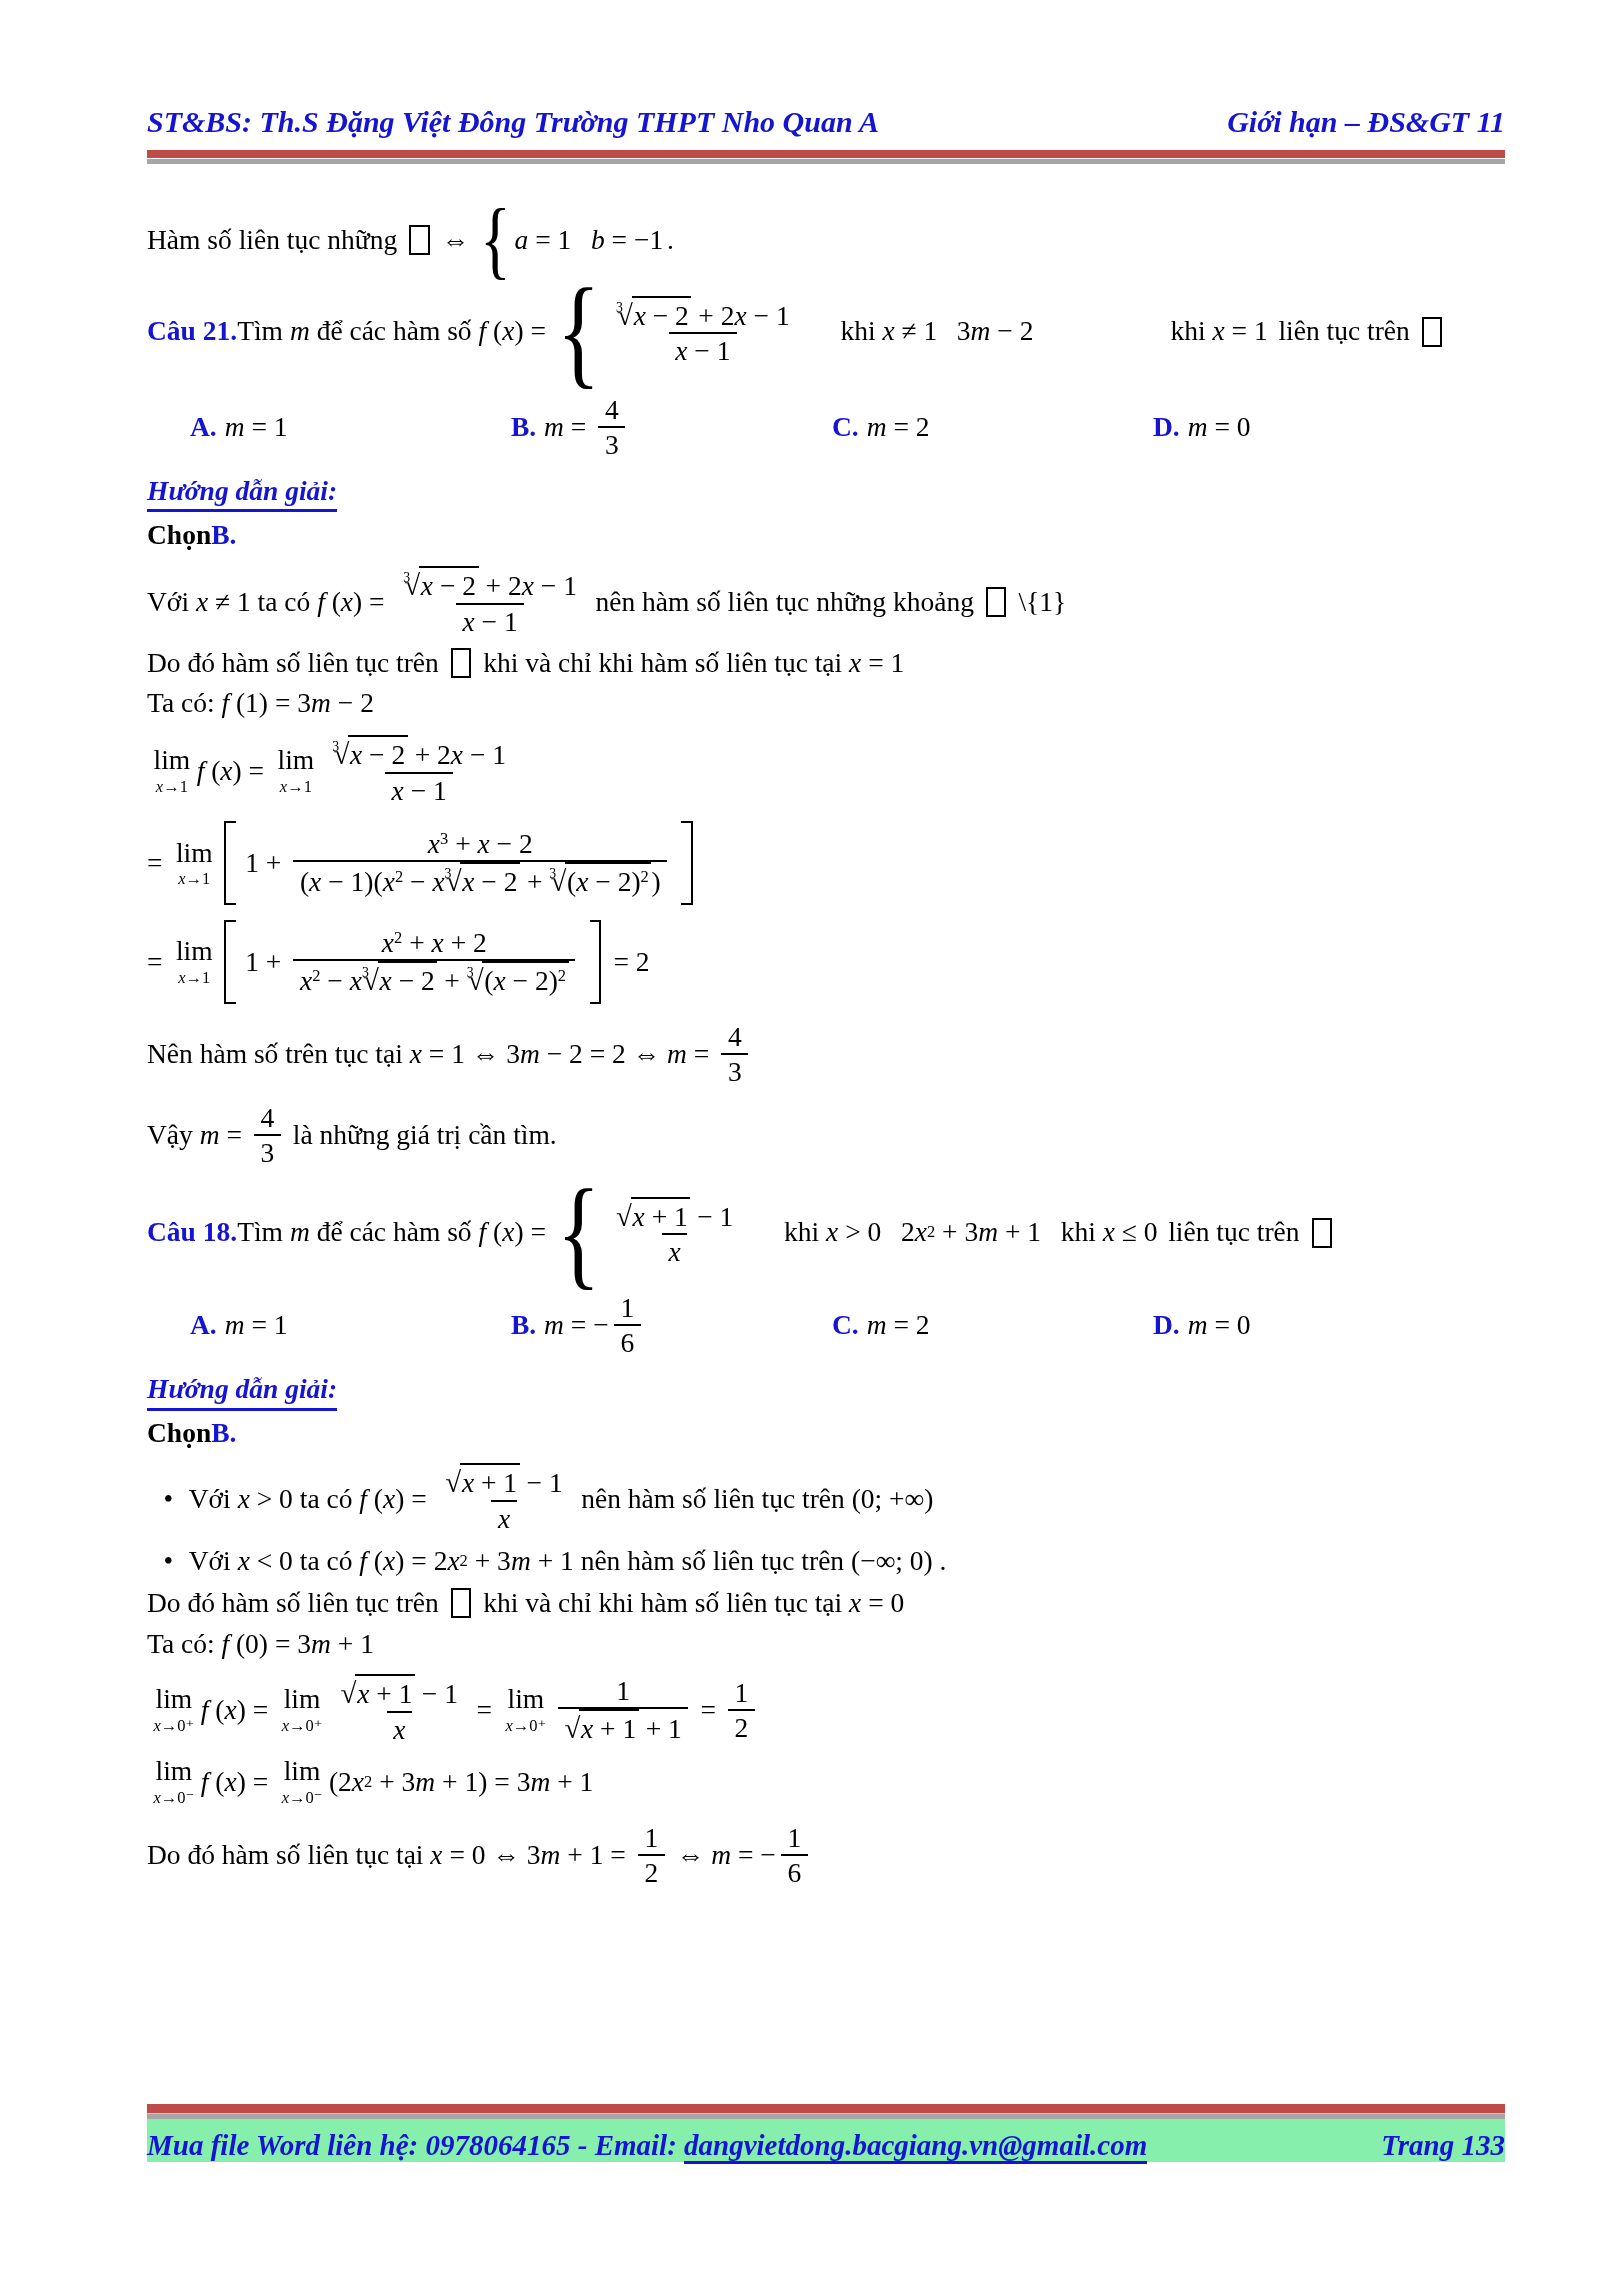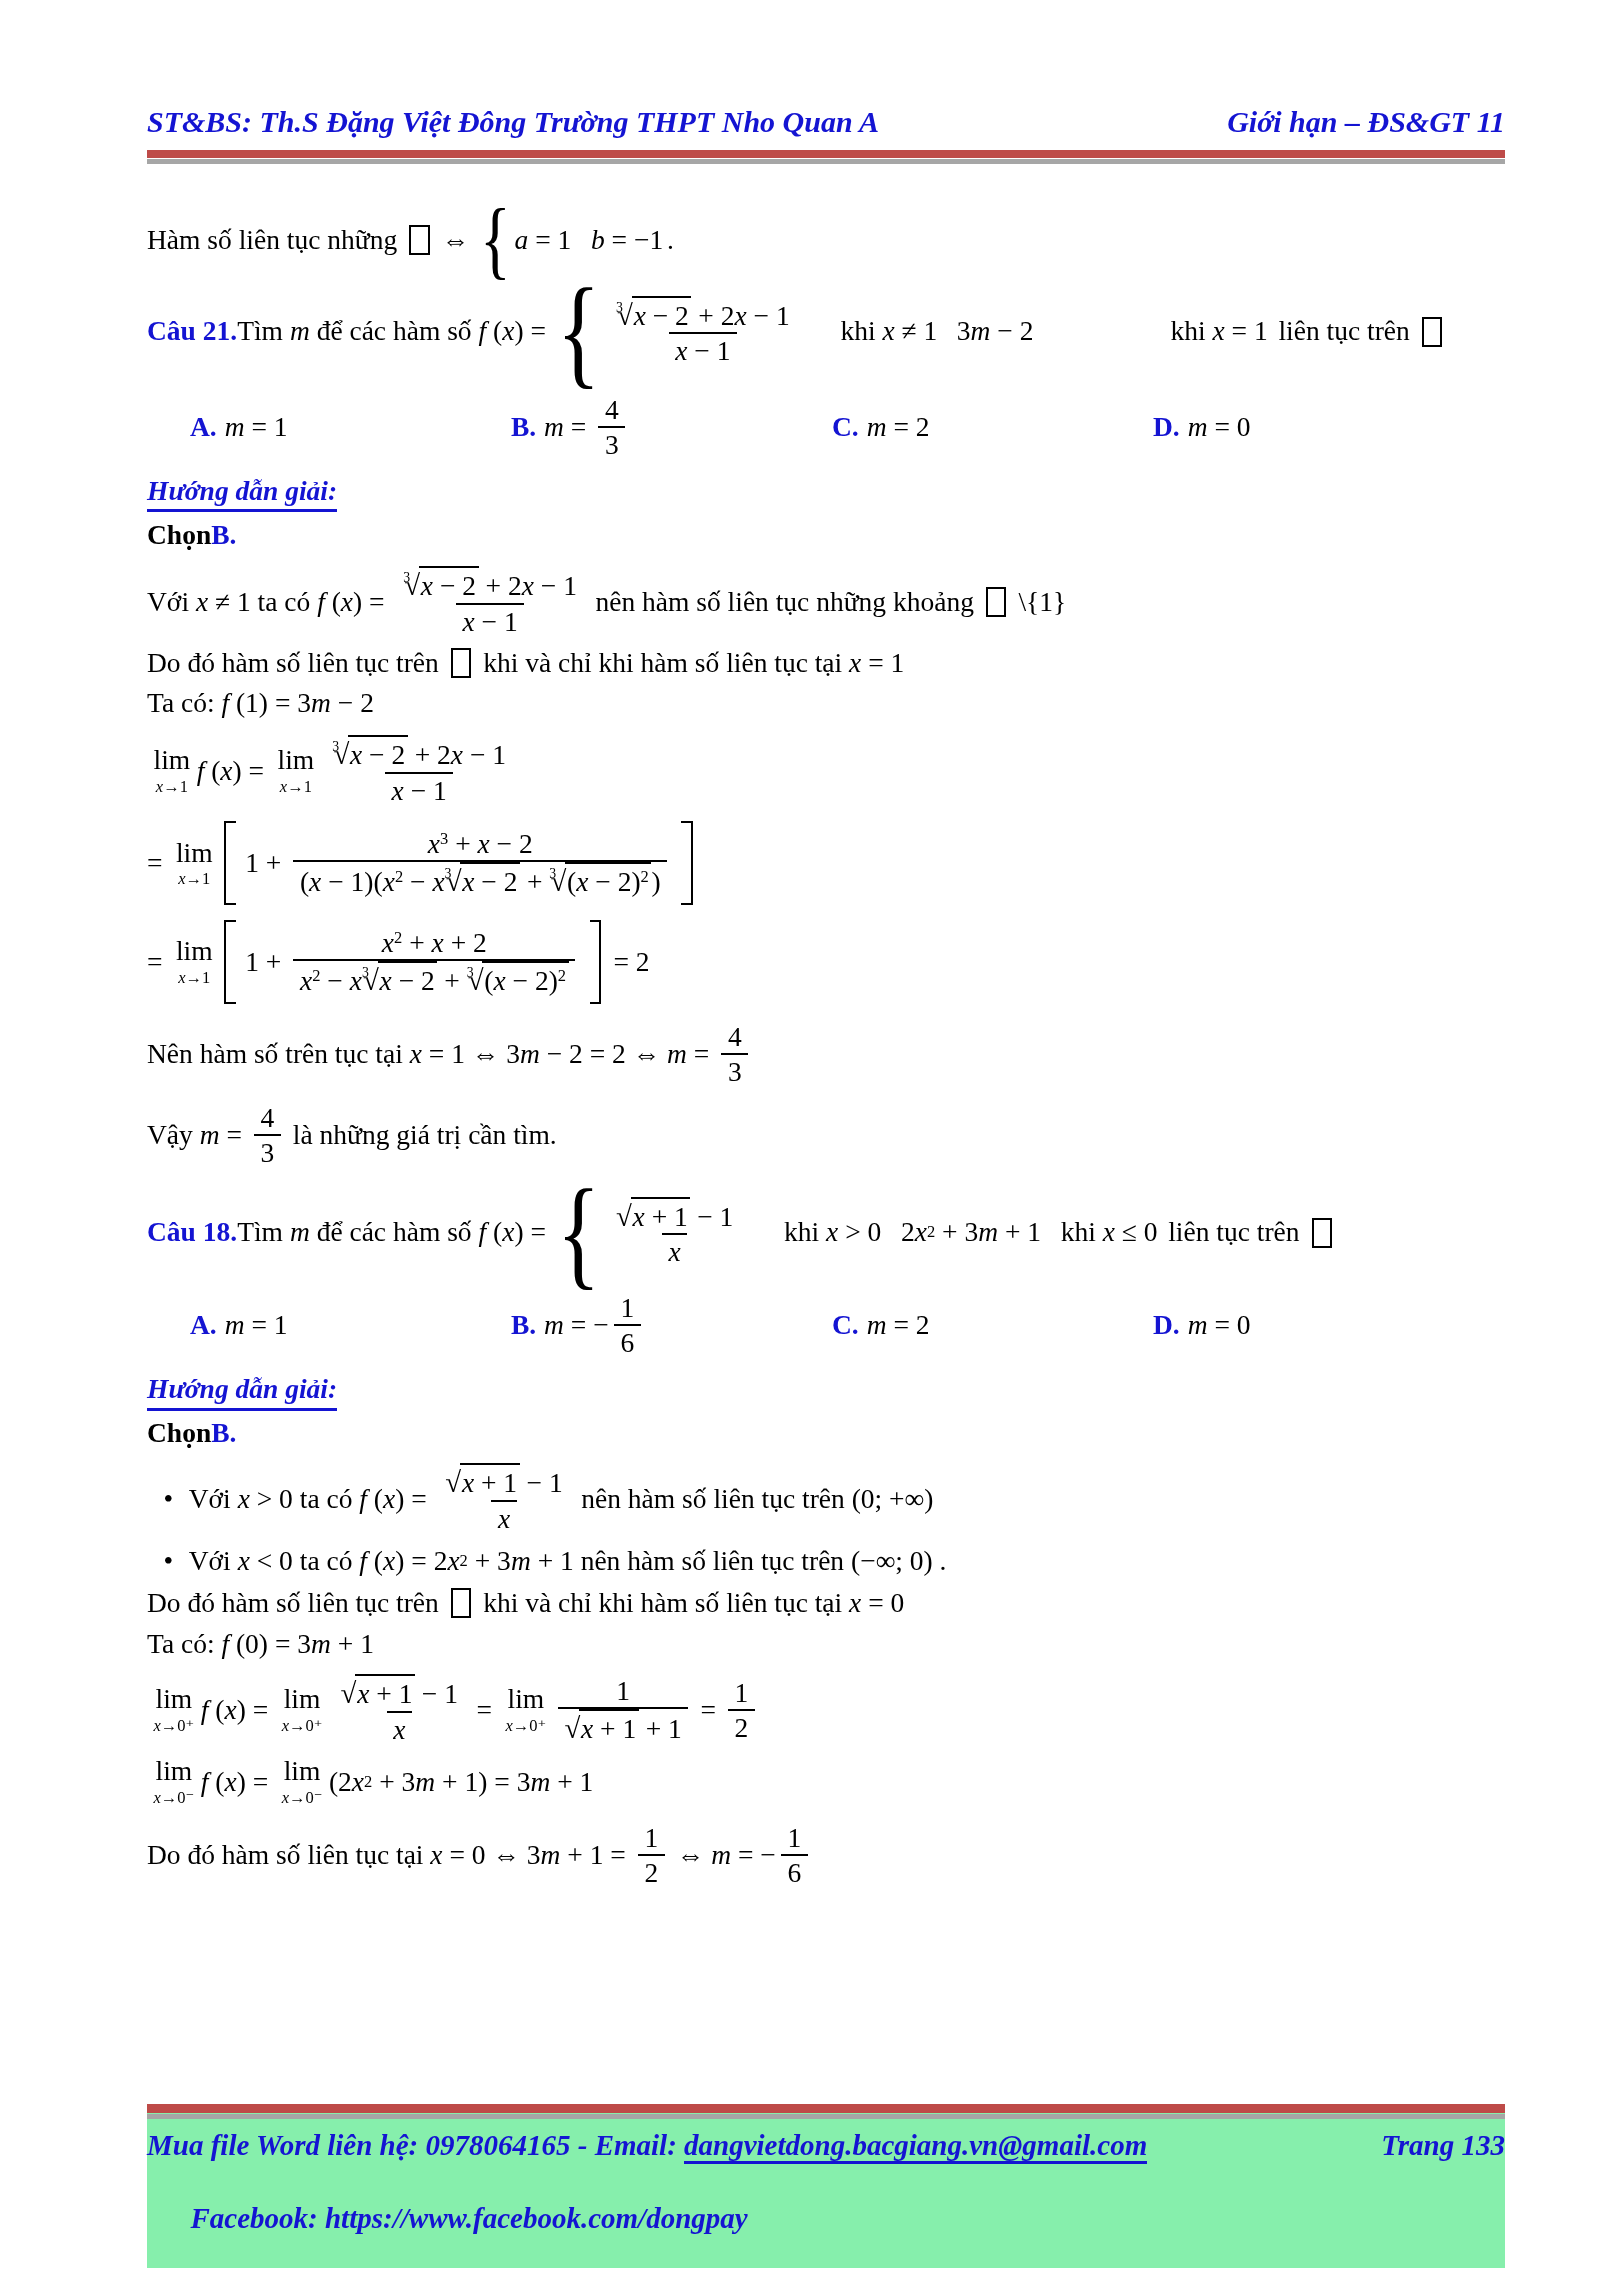--- a/index.html
+++ b/index.html
@@ -265,19 +265,16 @@
       </div>
     </div>
 
   <div class="ftr">
     <div class="bar bar-red"></div>
     <div class="bar bar-gray"></div>
     <div class="ftr-row">
       <span><span>Mua file Word liên hệ: 0978064165 - Email: </span><span class="email">dangvietdong.bacgiang.vn@gmail.com</span></span>
       <span>Trang 133</span>
     </div>
-    <div class="ftr-row2">
-      <span>Facebook: https://www.facebook.com/dongpay</span>
-    </div>
   </div>
 
 </div>
 
 
 </body></html>

